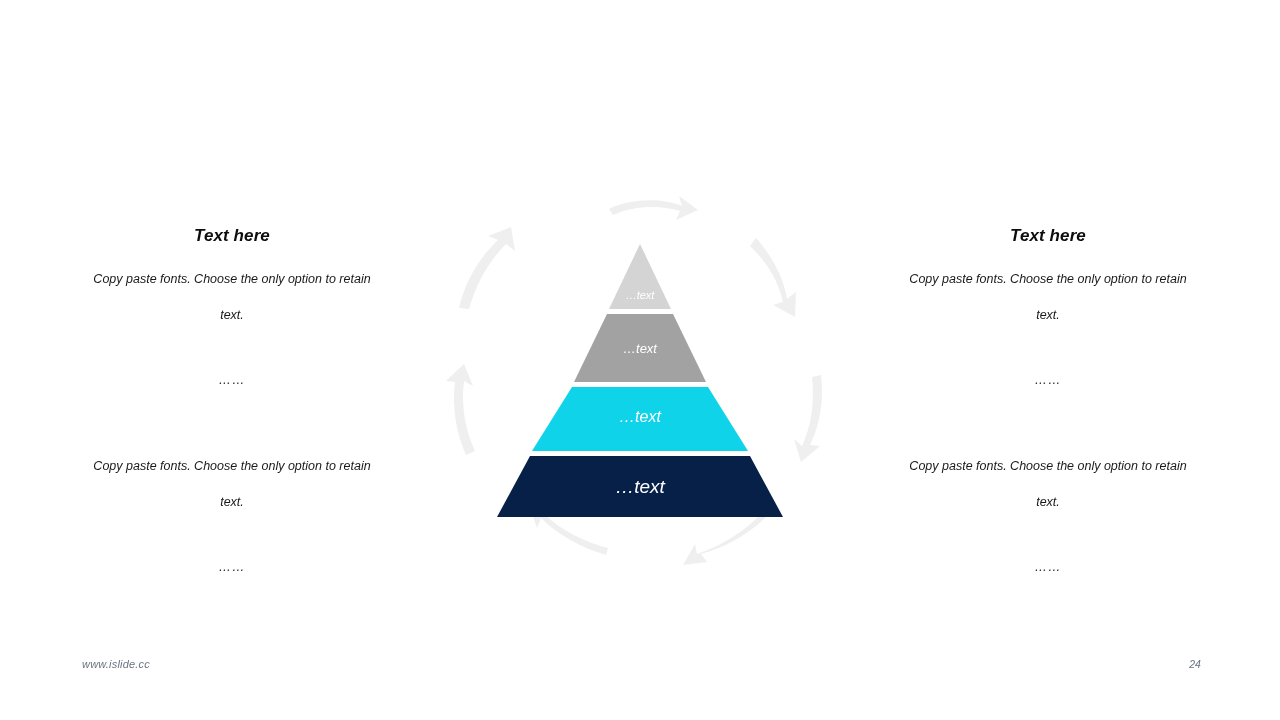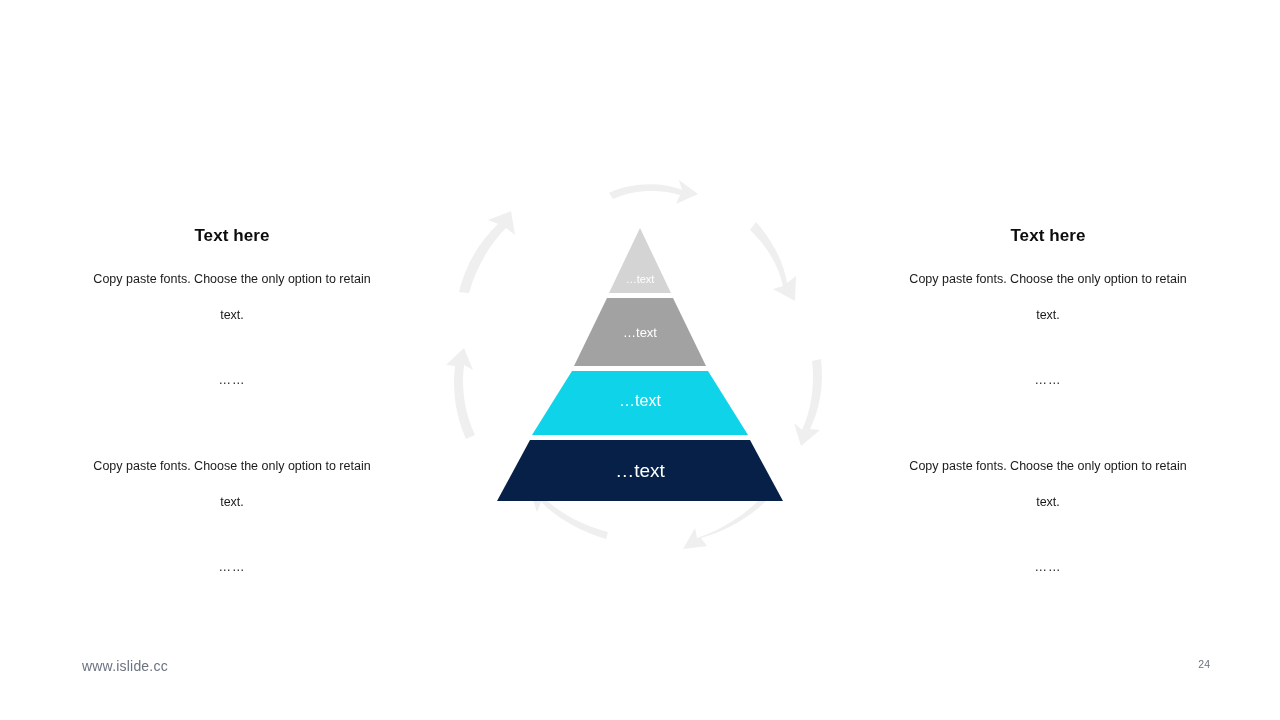--- a/index.html
+++ b/index.html
@@ -13,20 +13,21 @@
     position: relative;
     overflow: hidden;
     font-family: "Liberation Sans", sans-serif;
     color: #111111;
   }
 
   .slide {
     position: absolute;
     inset: 0;
     background: #ffffff;
+    font-style: italic;
   }
 
   
   .text-column {
     position: absolute;
     width: 300px;
     top: 225px;
     text-align: center;
   }
   .text-column.left  { left: 82px; }
@@ -57,21 +58,21 @@
     margin: 0;
   }
 
   .gap-a { height: 37px; }
   .gap-b { height: 58px; }
 
   
   .diagram {
     position: absolute;
     left: 410px;
-    top: 149px;
+    top: 165px;
     width: 460px;
     height: 420px;
   }
   .diagram svg {
     display: block;
     width: 460px;
     height: 420px;
   }
 
   .layer-label {
@@ -83,30 +84,30 @@
   .layer-label.l0 { font-size: 11px; }
   .layer-label.l1 { font-size: 13px; }
   .layer-label.l2 { font-size: 16px; }
   .layer-label.l3 { font-size: 19px; }
 
   
   .footer-url {
     position: absolute;
     left: 82px;
     top: 658px;
-    font-size: 14px;
+    font-size: 11px;
     color: #6b7280;
     letter-spacing: .2px;
   }
   .footer-page {
     position: absolute;
     left: 1180px;
     top: 658px;
     width: 30px;
-    text-align: right;
+    text-align: center;
     font-size: 10.5px;
     color: #6b7280;
   }
 </style>
 </head>
 <body>
 
 <div class="slide">
 
   <div class="text-column left">

